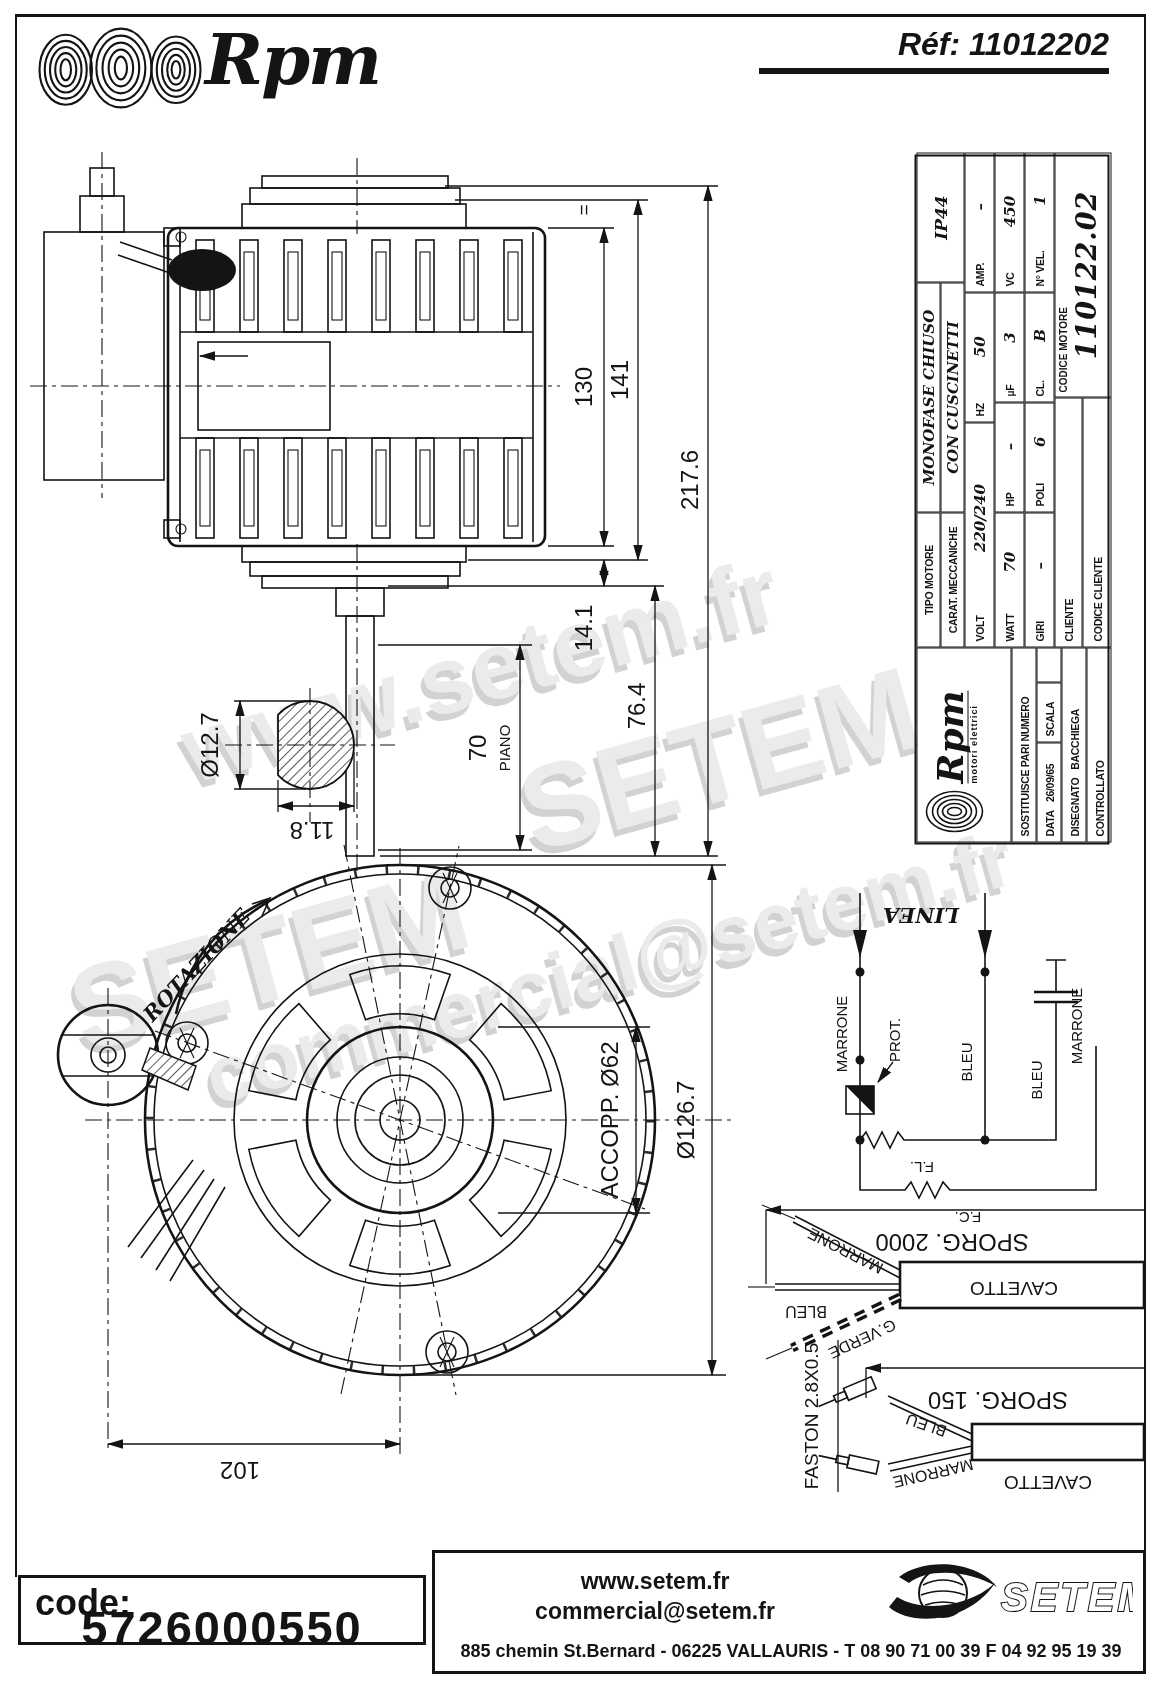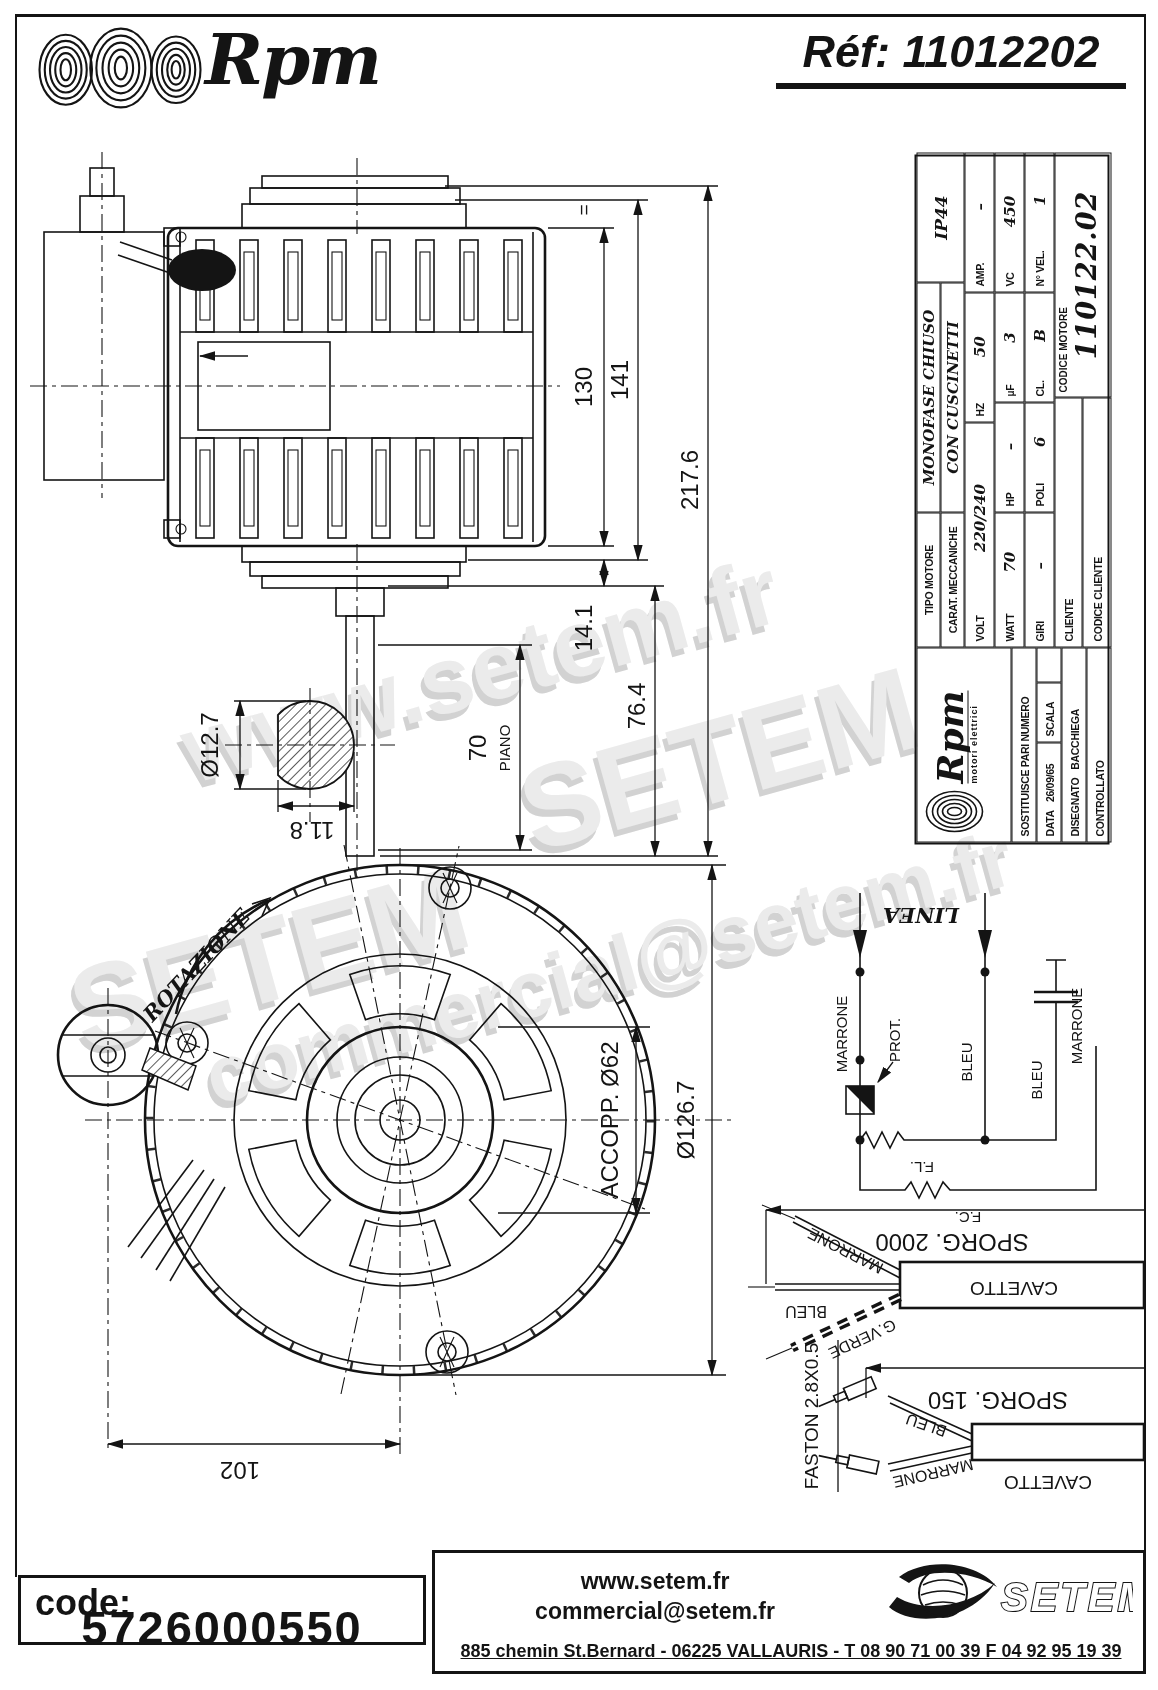--- a/index.html
+++ b/index.html
@@ -5,22 +5,22 @@
   html,body{margin:0;padding:0;background:#888;}
   .page{position:relative;width:1158px;height:1690px;background:#ffffff;overflow:hidden;
         font-family:"Liberation Sans",sans-serif;color:#141414;}
   
   .rule-top{position:absolute;left:15px;top:14px;width:1131px;border-top:3px solid #141414;}
   .frame-left{position:absolute;left:15px;top:14px;height:1563px;border-left:2px solid #141414;}
   .frame-right{position:absolute;left:1144px;top:14px;height:1538px;border-left:2px solid #141414;}
   
   .brand-rpm{position:absolute;left:205px;top:18px;font-family:"DejaVu Serif",serif;
              font-style:italic;font-weight:bold;font-size:70px;letter-spacing:-2px;}
-  .ref{position:absolute;left:776px;top:26px;width:350px;text-align:center;
-       font-weight:bold;font-style:italic;font-size:45px;letter-spacing:0px;
+  .ref{position:absolute;left:759px;top:26px;width:350px;text-align:right;
+       font-weight:bold;font-style:italic;font-size:32px;letter-spacing:0px;
        border-bottom:6px solid #141414;padding-bottom:5px;}
   
   .wm{position:absolute;font-weight:bold;color:#ebebeb;text-shadow:-5px 6px 0 #d2d2d2;
       transform-origin:left top;white-space:nowrap;z-index:1;font-family:"Liberation Sans",sans-serif;}
   .wm1{left:170px;top:700px;font-size:95px;transform:rotate(-15.5deg);}
   .wm2{left:55px;top:948px;font-size:118px;transform:rotate(-15.5deg);}
   .wm3{left:505px;top:748px;font-size:118px;transform:rotate(-15.5deg);}
   .wm4{left:195px;top:1035px;font-size:80px;transform:rotate(-15.5deg);}
   
   .art{position:absolute;left:0;top:0;z-index:2;}
@@ -52,21 +52,21 @@
   .codmot-val{font-family:"DejaVu Serif",serif;font-style:italic;font-weight:bold;font-size:27px;
               text-align:center;letter-spacing:1px;}
   
   .codebox{position:absolute;left:18px;top:1575px;width:408px;height:70px;border:3.5px solid #141414;
            box-sizing:border-box;background:#fff;z-index:4;}
   .code-label{position:absolute;left:14px;top:4px;font-size:36px;font-weight:bold;}
   .code-value{margin-top:22px;text-align:center;font-size:47px;font-weight:bold;letter-spacing:2px;}
   .infobox{position:absolute;left:432px;top:1550px;width:714px;height:124px;border:3px solid #141414;
            box-sizing:border-box;background:#fff;z-index:4;}
   .f-web{position:absolute;left:50px;top:14px;width:340px;text-align:center;font-size:23px;font-weight:bold;line-height:1.3;}
-  .f-addr{position:absolute;left:10px;bottom:9px;width:692px;text-align:center;font-size:18px;font-weight:bold;text-decoration:underline;}
+  .f-addr{position:absolute;left:10px;bottom:9px;width:692px;text-align:center;font-size:18px;font-weight:bold;}
   .setem-logo{position:absolute;right:10px;top:2px;}
 </style>
 </head>
 <body>
 
 <div class="page">
 
   <div class="rule-top"></div>
   <div class="frame-left"></div>
   <div class="frame-right"></div>

